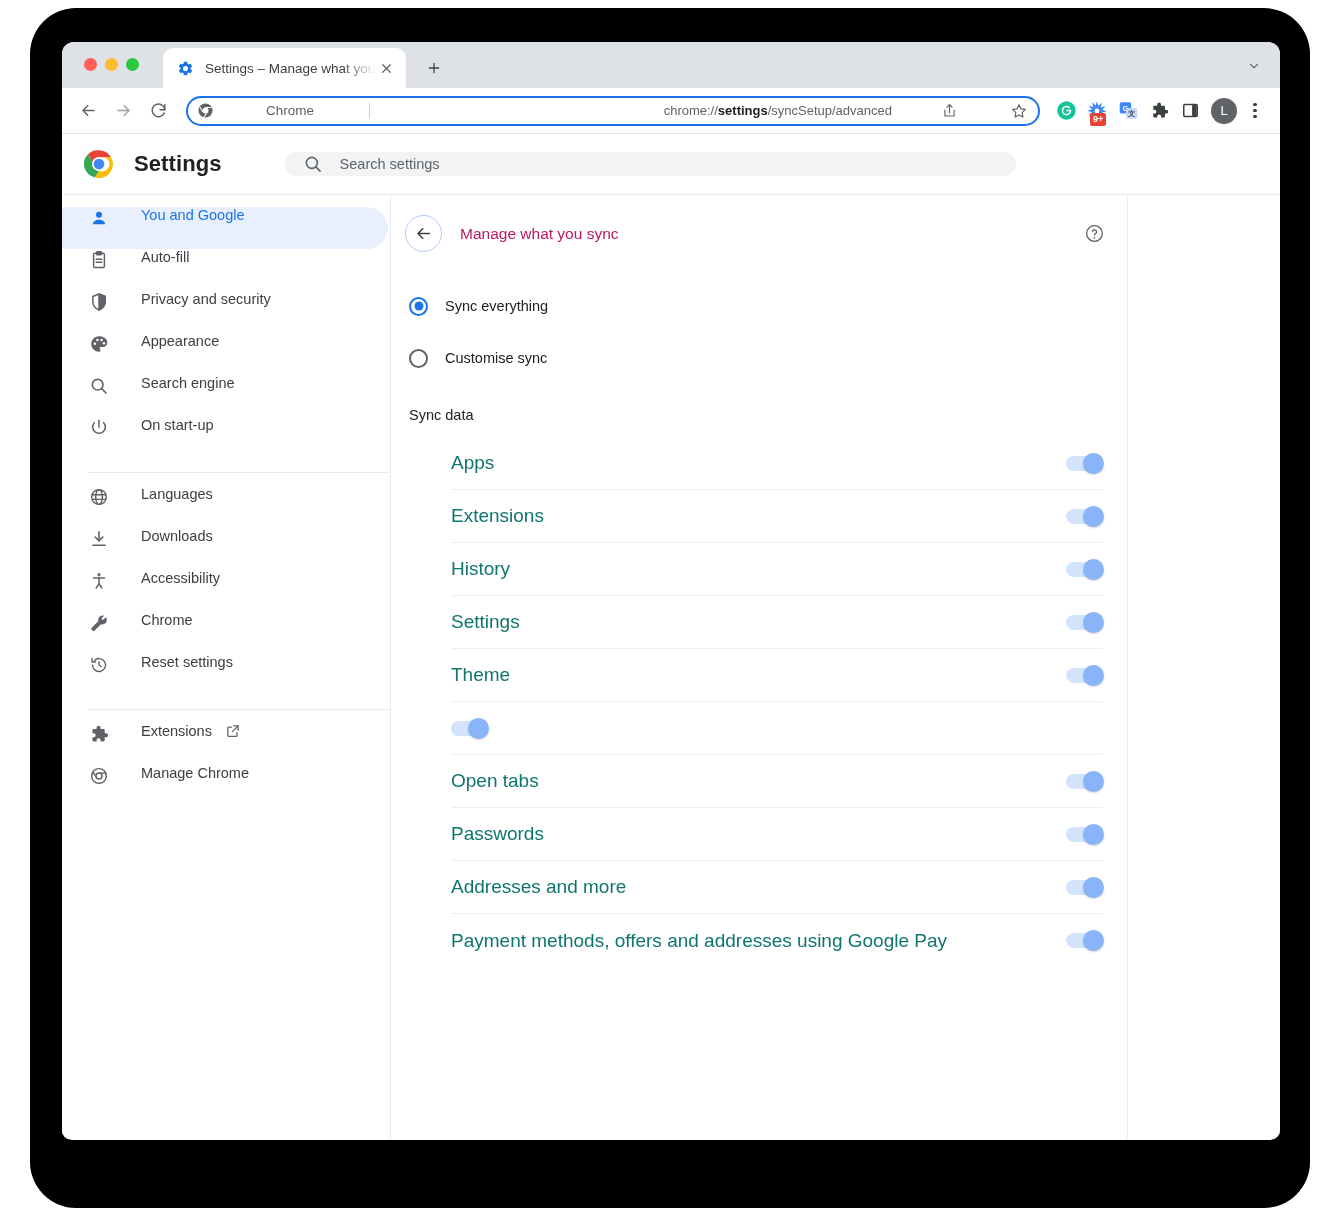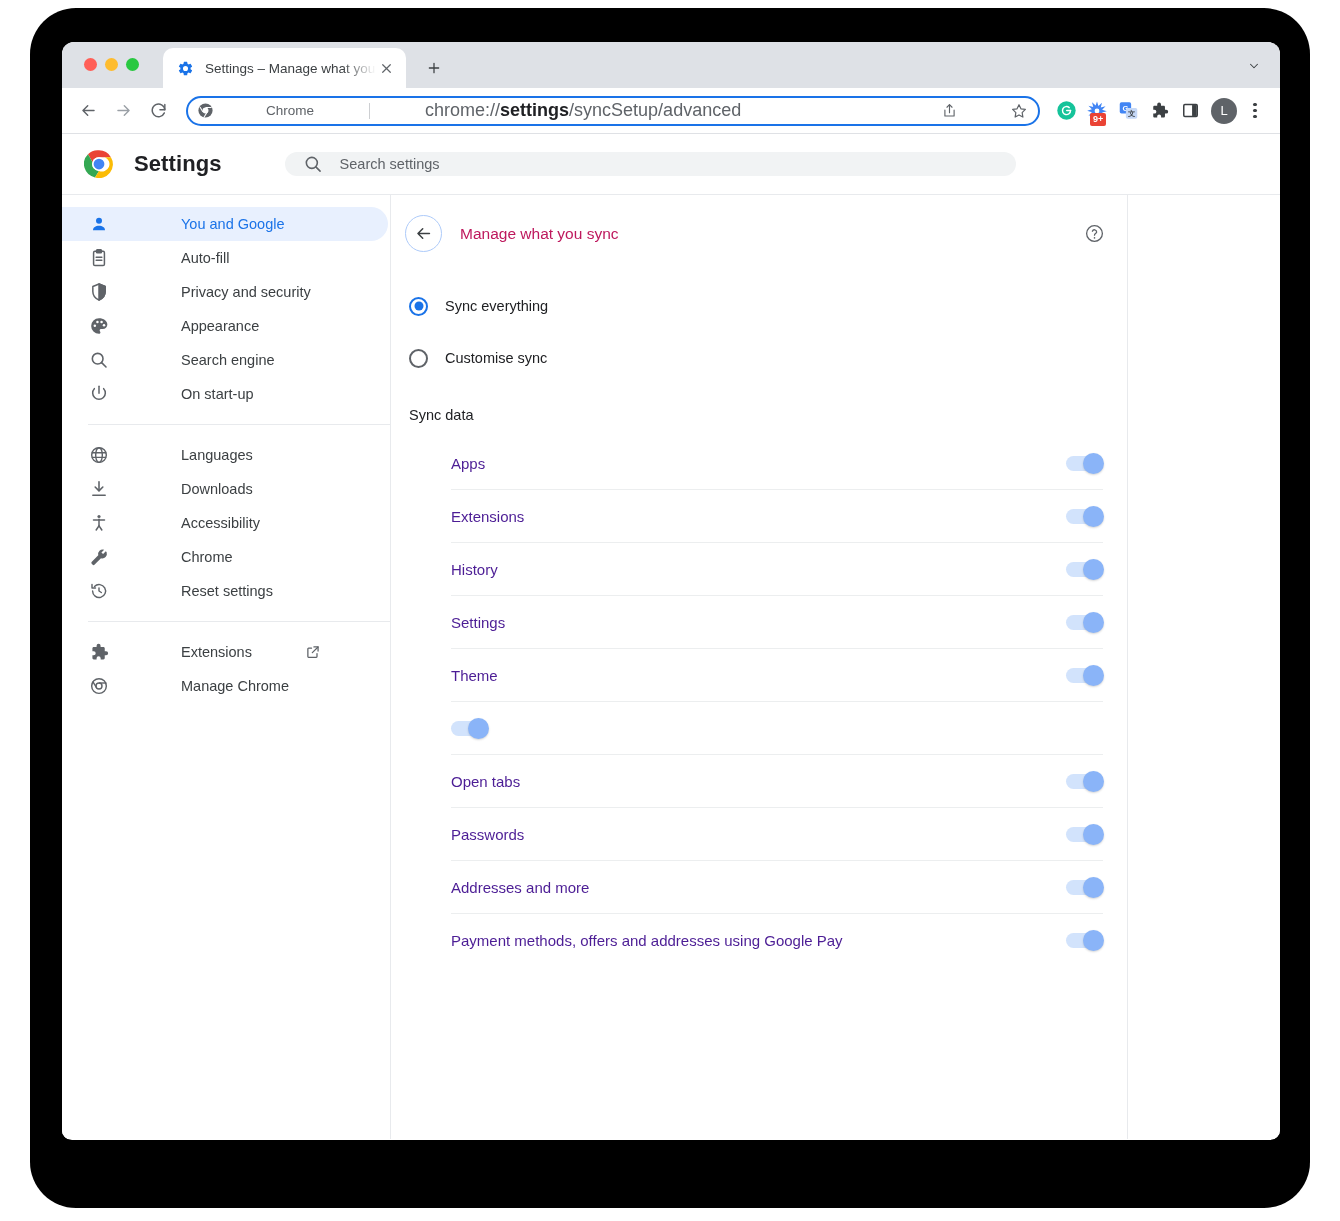--- a/index.html
+++ b/index.html
@@ -118,21 +118,21 @@
   #omni-chrome-icon { width: 17px; height: 17px; flex: 0 0 17px; margin-right: 8px; }
   #omni-scheme-label {
     font-size: 13.5px; color: #5f6368; white-space: nowrap;
   }
   #omni-sep {
     width: 1px; height: 16px; background: #cdcfd2; margin: 0 11px;
     flex: 0 0 1px;
   }
   #omni-url {
     flex: 1 1 auto;
-    font-size: 18px; color: #5f6368; white-space: nowrap; overflow: hidden;
+    font-size: 13px; color: #5f6368; white-space: nowrap; overflow: hidden; text-align: right;
   }
   #omni-url b { color: #202124; font-weight: 600; }
   .omni-action {
     width: 26px; height: 26px; flex: 0 0 26px;
     display: flex; align-items: center; justify-content: center;
     color: #5f6368;
   }
 
   .ext-icon {
     width: 28px; height: 28px; flex: 0 0 28px;
@@ -220,28 +220,27 @@
   
   #sidebar {
     width: 329px;
     flex: 0 0 329px;
     padding-top: 12px;
     border-right: 1px solid #e8eaed;
     background: #ffffff;
   }
   .nav-item {
     display: flex;
-    align-items: center;
-    height: 34px;
+    align-items: flex-start;
+    height: 42px;
     padding-left: 26px;
     border-radius: 0 22px 22px 0;
     margin-right: 2px;
     color: #3c4043;
     font-size: 14.5px;
-    gap: 40px;
   }
   .nav-item .ni-icon {
     width: 21px; height: 21px; flex: 0 0 21px;
     display: flex; align-items: center; justify-content: center;
     color: #5f6368;
   }
   .nav-item .ni-label { margin-left: 32px; white-space: nowrap; }
   .nav-item.active {
     background: #e8f0fe;
     color: #1a73e8;
@@ -337,22 +336,22 @@
   }
   .sync-row {
     height: 53px;
     display: flex;
     align-items: center;
     border-bottom: 1px solid #eceeef;
   }
   .sync-row:last-child { border-bottom: none; }
   .sync-label {
     flex: 1 1 auto;
-    font-size: 15px;
-    color: #4c1d95;
+    font-size: 19px;
+    color: #0f766e;
   }
   .toggle {
     width: 37px; height: 15px;
     flex: 0 0 37px;
     border-radius: 8px;
     background: #d2e3fc;
     position: relative;
   }
   .toggle::after {
     content: "";

